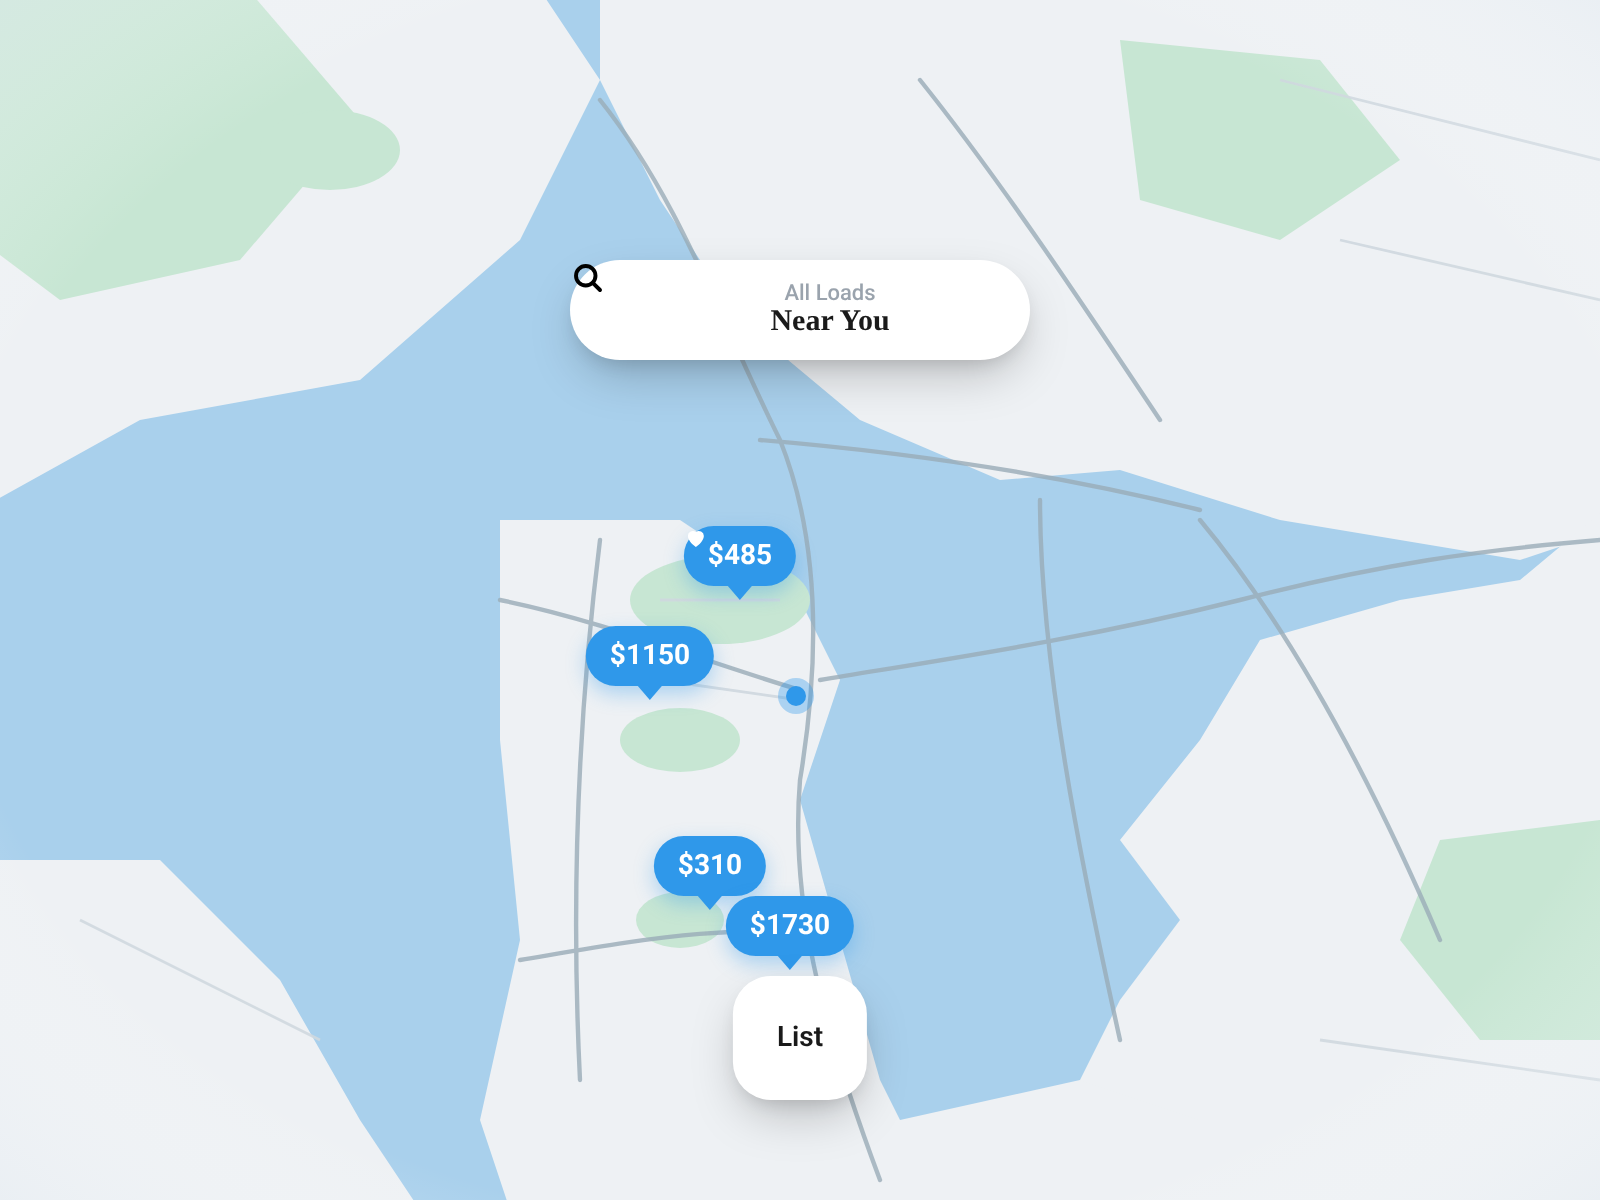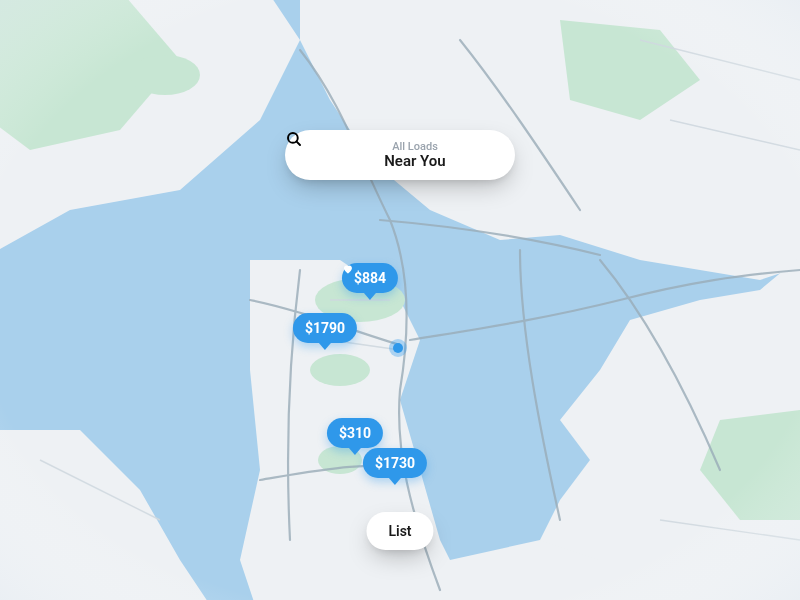--- a/index.html
+++ b/index.html
@@ -2,22 +2,22 @@
 <html><head>
 <meta charset="utf-8">
 <style>
   html,body{margin:0;padding:0;width:800px;height:600px;overflow:hidden;font-family:-apple-system,BlinkMacSystemFont,"Segoe UI",Roboto,Helvetica,Arial,sans-serif;}
   .map{position:relative;width:800px;height:600px;background:#a9d0ec;}
   .map svg{position:absolute;inset:0;}
   .search-pill{position:absolute;left:50%;transform:translateX(-50%);top:130px;width:230px;height:50px;background:#fff;border-radius:25px;box-shadow:0 10px 25px -5px rgba(0,0,0,.25),0 4px 10px -4px rgba(0,0,0,.15);display:flex;align-items:center;padding:16px 16px;box-sizing:border-box;gap:12px;}
   .search-pill .icon{flex:0 0 18px;height:18px;color:#000;}
   .search-pill .labels{flex:1;text-align:center;line-height:1.1;}
   .search-pill .sup{font-size:11px;color:#9aa3ad;font-weight:500;}
-  .search-pill .main{font-size:15px;color:#1a1a1a;font-weight:600;}
-  .list-pill{position:absolute;left:50%;transform:translateX(-50%);bottom:50px;height:38px;padding:0 22px;background:#fff;border-radius:19px;box-shadow:0 10px 25px -5px rgba(0,0,0,.25),0 4px 10px -4px rgba(0,0,0,.15);display:flex;align-items:center;justify-content:center;font-size:14px;font-weight:600;color:#1a1a1a;cursor:pointer;}
+  .search-pill .main{font-size:15px;color:#1a1a1a;font-weight:600;font-family:Liberation Serif, serif;}
+  .list-pill{position:absolute;left:50%;transform:translateX(-50%);bottom:50px;height:38px;padding:12px 22px;background:#fff;border-radius:19px;box-shadow:0 10px 25px -5px rgba(0,0,0,.25),0 4px 10px -4px rgba(0,0,0,.15);display:flex;align-items:center;justify-content:center;font-size:14px;font-weight:600;color:#1a1a1a;cursor:pointer;}
   .marker{position:absolute;transform:translate(-50%,-100%);}
   .marker .bubble{background:#2f98ea;color:#fff;font-size:14px;font-weight:700;padding:7px 12px;border-radius:16px;white-space:nowrap;display:flex;align-items:center;gap:5px;box-shadow:0 4px 10px rgba(47,152,234,.35);}
   .marker .tail{width:0;height:0;border-left:6px solid transparent;border-right:6px solid transparent;border-top:7px solid #2f98ea;margin:0 auto;}
   .marker .heart{width:12px;height:12px;fill:#fff;}
   .dot{position:absolute;width:10px;height:10px;border-radius:50%;background:#2f98ea;transform:translate(-50%,-50%);box-shadow:0 0 0 4px rgba(47,152,234,.35);}
 </style>
 </head>
 <body>
 
 <div class="map">
@@ -79,27 +79,27 @@
   </svg>
 
   <div class="dot" style="left:398px;top:348px;"></div>
 
   <div id="markers-layer">
       <div class="marker" style="left: 370px; top: 300px;">
         <div class="bubble">
           <svg class="heart" viewBox="0 0 24 24">
             <path d="M12 21s-8-5.3-8-11a5 5 0 0 1 8-4 5 5 0 0 1 8 4c0 5.7-8 11-8 11z"></path>
           </svg>
-          <span>$884</span>
+          <span>$485</span>
         </div>
         <div class="tail"></div>
       </div>
       <div class="marker" style="left: 325px; top: 350px;">
         <div class="bubble">
-          <span>$1790</span>
+          <span>$1150</span>
         </div>
         <div class="tail"></div>
       </div>
       <div class="marker" style="left: 355px; top: 455px;">
         <div class="bubble">
           <span>$310</span>
         </div>
         <div class="tail"></div>
       </div>
       <div class="marker" style="left: 395px; top: 485px;">

